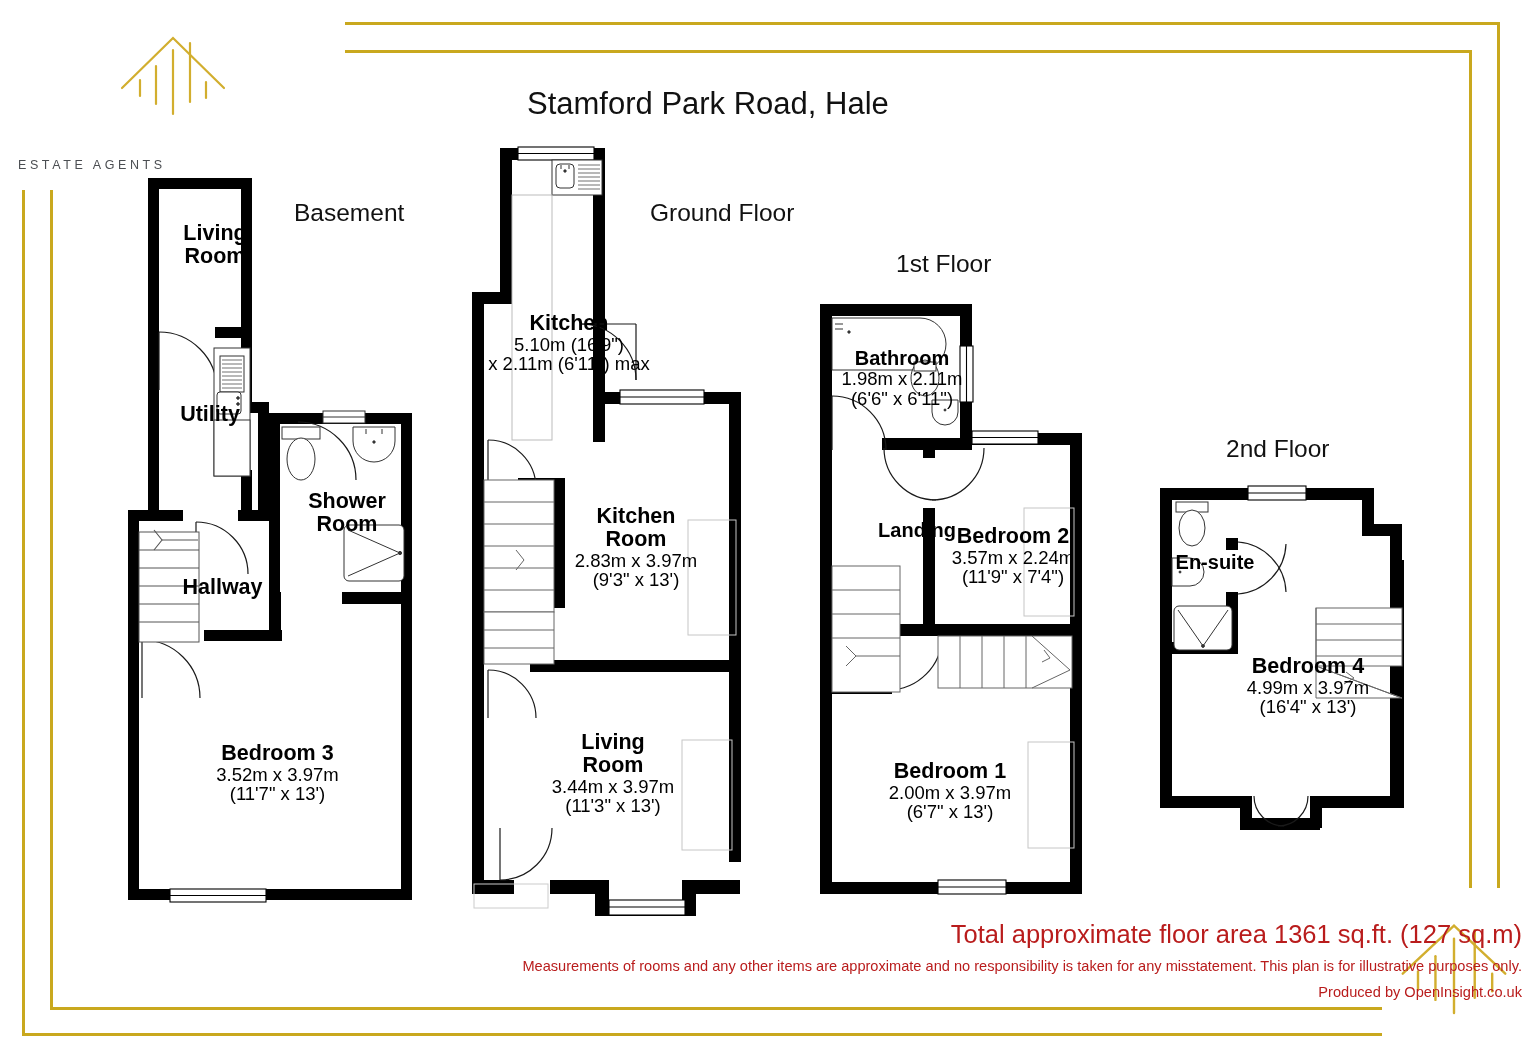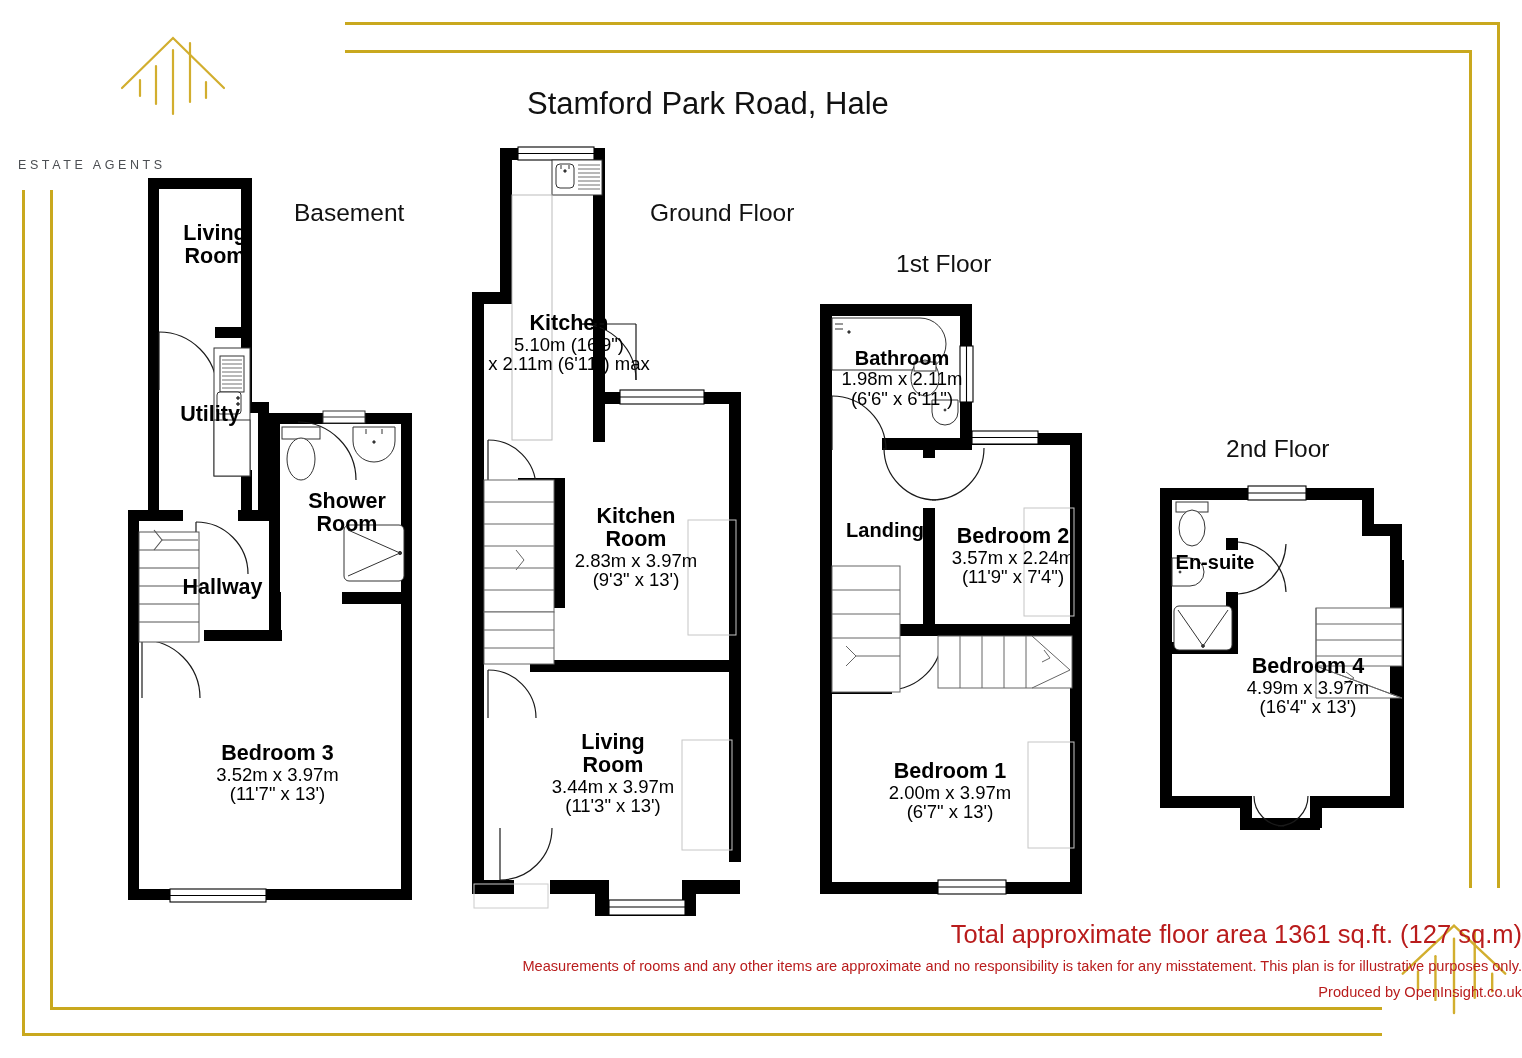--- a/index.html
+++ b/index.html
@@ -390,21 +390,21 @@
     <rect x="218" y="452" width="46" height="106"></rect>
   </g>
 </svg>
 </div>
 
 <div class="room" style="left:812px;top:348px;width:180px;">
   <div class="nm sm">Bathroom</div>
   <div class="dim">1.98m x 2.11m</div>
   <div class="dim">(6'6" x 6'11")</div>
 </div>
-<div class="room" style="left:820px;top:520px;width:130px;">
+<div class="room" style="left:820px;top:520px;width:130px;padding-left:32px;">
   <div class="nm sm">Landing</div>
 </div>
 <div class="room" style="left:930px;top:525px;width:166px;">
   <div class="nm">Bedroom 2</div>
   <div class="dim">3.57m x 2.24m</div>
   <div class="dim">(11'9" x 7'4")</div>
 </div>
 <div class="room" style="left:866px;top:760px;width:168px;">
   <div class="nm">Bedroom 1</div>
   <div class="dim">2.00m x 3.97m</div>

